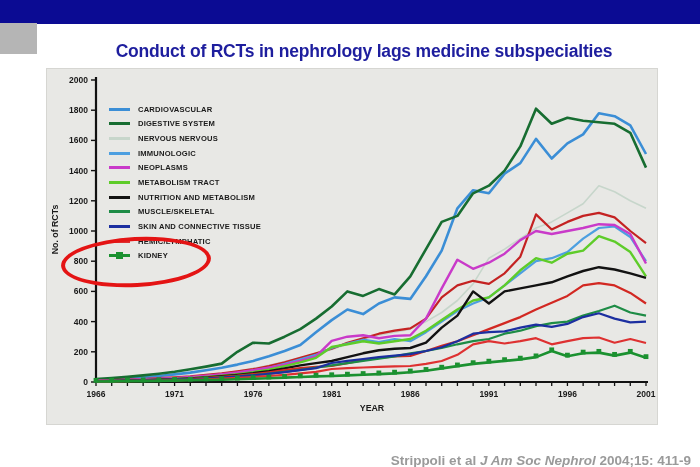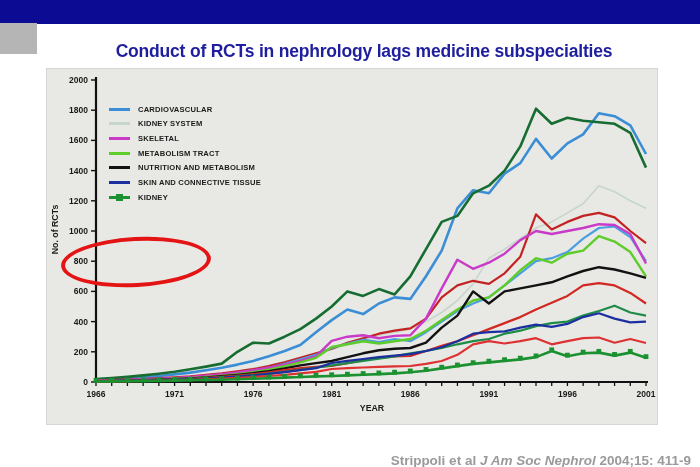--- a/index.html
+++ b/index.html
@@ -160,38 +160,54 @@
         <rect x="565.1714285714286" y="282.97499999999997" width="4.8" height="4.8" fill="#1b9130"></rect>
         <rect x="580.8857142857142" y="279.955" width="4.8" height="4.8" fill="#1b9130"></rect>
         <rect x="596.6" y="285.23999999999995" width="4.8" height="4.8" fill="#1b9130"></rect>
       </svg>
     <div class="chart-legend">
         <div class="legend-row">
           <span class="legend-swatch" style="background: rgb(59, 142, 214);"></span>
           <span class="legend-label">CARDIOVASCULAR</span>
         </div>
         <div class="legend-row">
+          <span class="legend-swatch" style="background: rgb(23, 109, 49);"></span>
+          <span class="legend-label">DIGESTIVE SYSTEM</span>
+        </div>
+        <div class="legend-row">
           <span class="legend-swatch" style="background: rgb(199, 214, 203);"></span>
-          <span class="legend-label">KIDNEY SYSTEM</span>
+          <span class="legend-label">NERVOUS NERVOUS</span>
+        </div>
+        <div class="legend-row">
+          <span class="legend-swatch" style="background: rgb(77, 159, 224);"></span>
+          <span class="legend-label">IMMUNOLOGIC</span>
         </div>
         <div class="legend-row">
           <span class="legend-swatch" style="background: rgb(201, 58, 201);"></span>
-          <span class="legend-label">SKELETAL</span>
+          <span class="legend-label">NEOPLASMS</span>
         </div>
         <div class="legend-row">
           <span class="legend-swatch" style="background: rgb(94, 204, 41);"></span>
           <span class="legend-label">METABOLISM TRACT</span>
         </div>
         <div class="legend-row">
           <span class="legend-swatch" style="background: rgb(18, 18, 18);"></span>
           <span class="legend-label">NUTRITION AND METABOLISM</span>
         </div>
         <div class="legend-row">
+          <span class="legend-swatch" style="background: rgb(30, 140, 70);"></span>
+          <span class="legend-label">MUSCLE/SKELETAL</span>
+        </div>
+        <div class="legend-row">
           <span class="legend-swatch" style="background: rgb(28, 47, 160);"></span>
           <span class="legend-label">SKIN AND CONNECTIVE TISSUE</span>
+        </div>
+        <div class="legend-row">
+          <span class="legend-swatch" style="background: rgb(222, 49, 49);"></span>
+          <span class="legend-label">HEMIC/LYMPHATIC</span>
         </div>
         <div class="legend-row">
           <span class="legend-swatch" style="background: rgb(27, 145, 48);">
             <span class="sq" style="background: rgb(27, 145, 48);"></span>
           </span>
           <span class="legend-label">KIDNEY</span>
         </div>
       </div>
     <div class="kidney-ellipse" style="border-color: rgb(228, 20, 20);"></div>
   </div>

